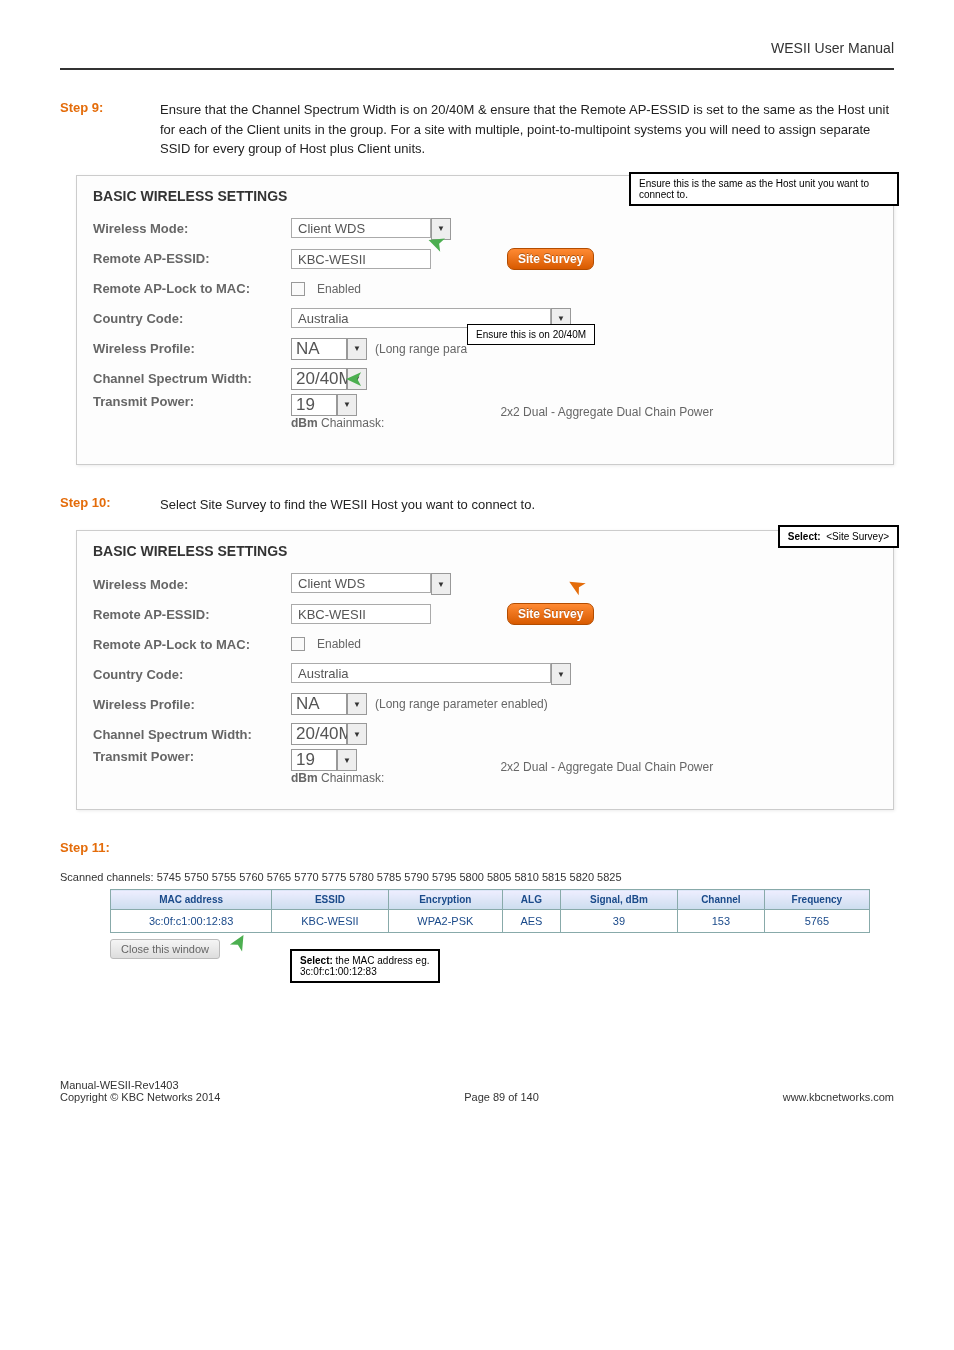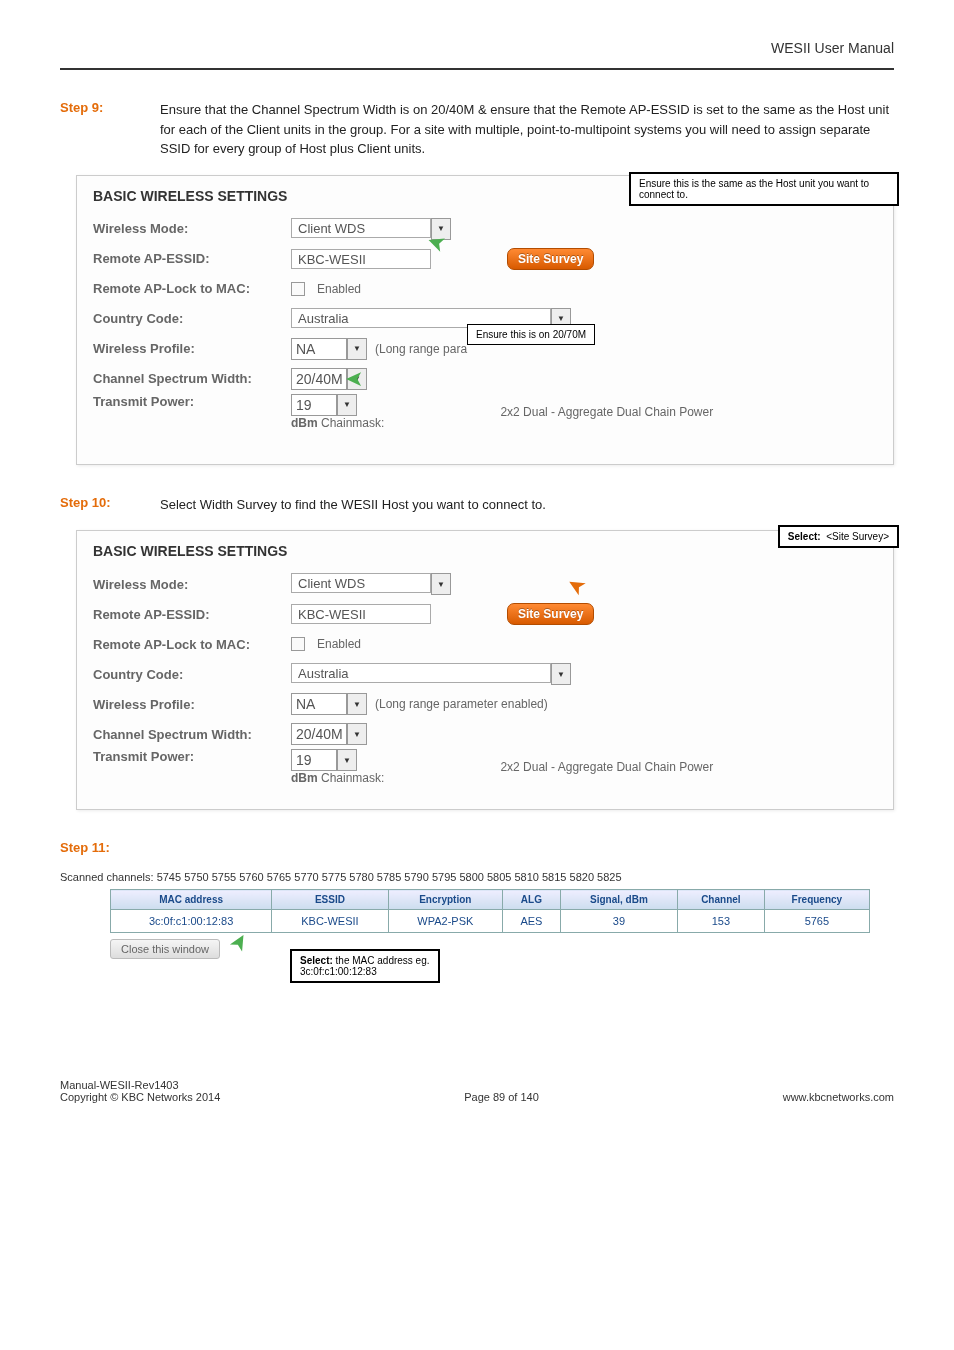--- a/index.html
+++ b/index.html
@@ -100,21 +100,21 @@
     text-shadow: 0 -1px 0 rgba(0,0,0,.3);
   }
   .small-sel {
     border: 1px solid #999;
     background: #fff;
     width: 50px;
     height: 20px;
     display: flex;
     align-items: center;
     padding-left: 4px;
-    font-size: 14px;
+    font-size: 17px;
     color: #555;
   }
   .chk {
     width: 12px;
     height: 12px;
     border: 1px solid #999;
     background: #fafafa;
     display: inline-block;
     margin-right: 4px;
   }
@@ -250,27 +250,27 @@
         </div>
       </div>
       <div class="sub-label"><b>dBm</b><span> Chainmask:</span></div>
     </div>
     <span style="width:100px;"></span>
     <span class="sub-label" style="align-self:center;">2x2 Dual - Aggregate Dual Chain Power</span>
   </div>
 
   <div class="annotation" style="top:-4px; right:-6px; width:250px;">Ensure this is the same as the Host unit you want to connect to.</div>
   <div class="arrow" style="top:54px; left:350px; transform:rotate(200deg);">➤</div>
-  <div class="annotation" style="top:148px; left:390px; border-width:1px;">Ensure this is on 20/70M</div>
+  <div class="annotation" style="top:148px; left:390px; border-width:1px;">Ensure this is on 20/40M</div>
   <div class="arrow" style="top:190px; left:268px; transform: scaleX(-1);">➤</div>
 </div>
 
 <div class="step">
   <div class="step-label">Step 10:</div>
-  <div class="step-text">Select Width Survey to find the WESII Host you want to connect to.</div>
+  <div class="step-text">Select Site Survey to find the WESII Host you want to connect to.</div>
 </div>
 
 <div class="panel" style="height:250px;">
   <div class="panel-title">BASIC WIRELESS SETTINGS</div>
 
   <div class="row">
     <div class="row-label">Wireless Mode:</div>
     <div class="sel-group">
       <div class="input-text">Client WDS</div>
       <div class="select">▼</div>

